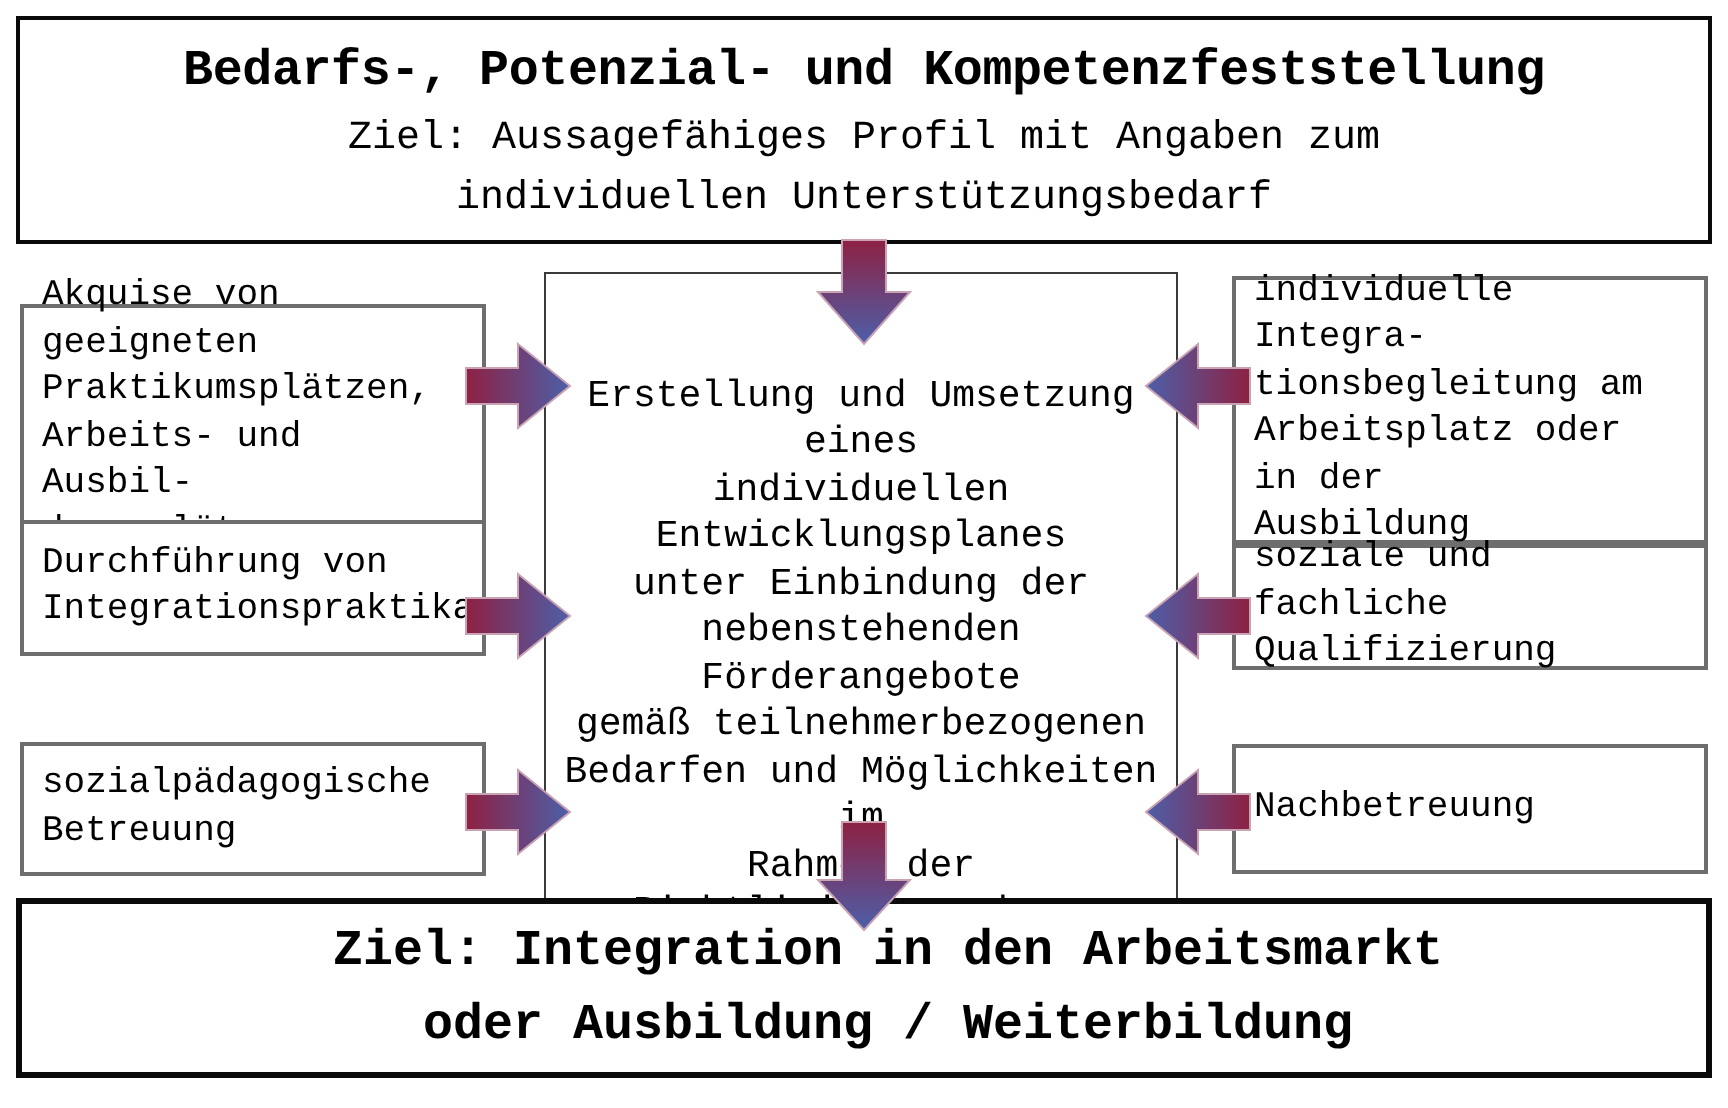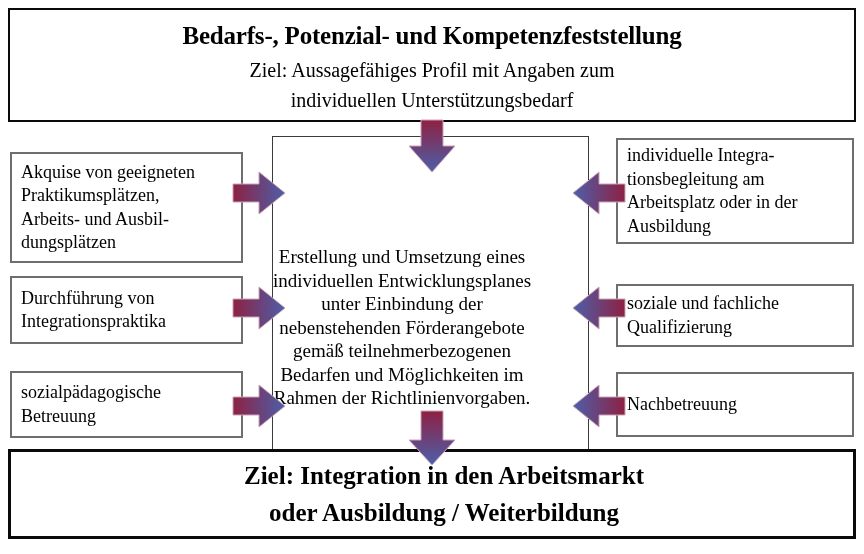--- a/index.html
+++ b/index.html
@@ -1,18 +1,18 @@
 <!DOCTYPE html>
 <html><head>
 <meta charset="utf-8">
 <style>
   html,body{margin:0;padding:0;background:#fff;}
   .canvas{
     position:relative;width:864px;height:554px;background:#ffffff;
-    font-family:Liberation Serif, serif;color:#000;overflow:hidden;
+    font-family:Liberation Mono, monospace;color:#000;overflow:hidden;
   }
   .box{position:absolute;background:#fff;box-sizing:border-box;}
   .top-box{
     left:8px;top:8px;width:848px;height:114px;border:2px solid #0a0a0a;
     display:flex;flex-direction:column;align-items:center;justify-content:flex-start;
     text-align:center;padding-top:9px;
   }
   .top-title{font-size:25px;font-weight:bold;line-height:34px;letter-spacing:-0.2px;}
   .top-subtitle{font-size:20px;line-height:30px;white-space:pre-line;margin-top:2px;}
   .center-box{
@@ -21,24 +21,24 @@
     font-size:19px;line-height:23.5px;white-space:pre-line;
   }
   .side-box{
     border:2px solid #6e6e6e;font-size:18px;line-height:23.5px;
     display:flex;align-items:center;white-space:pre-line;
     padding:4px 9px;text-align:left;
   }
   .left-col{left:10px;width:233px;}
   .right-col{left:616px;width:238px;}
   .lb1{top:152px;height:111px;align-items:center;}
-  .lb2{top:276px;height:68px;}
+  .lb2{top:260px;height:68px;}
   .lb3{top:371px;height:67px;}
-  .rb1{top:138px;height:106px;}
-  .rb2{top:284px;height:63px;}
+  .rb1{top:138px;height:134px;}
+  .rb2{top:272px;height:63px;}
   .rb3{top:372px;height:65px;}
   .bottom-box{
     left:8px;top:449px;width:848px;height:90px;border:3px solid #0a0a0a;
     display:flex;align-items:center;justify-content:center;text-align:center;
     font-weight:bold;font-size:25px;line-height:37px;white-space:pre-line;padding-left:24px;
   }
   .arrow-layer{position:absolute;left:0;top:0;width:864px;height:554px;pointer-events:none;}
 </style>
 </head>
 <body>

